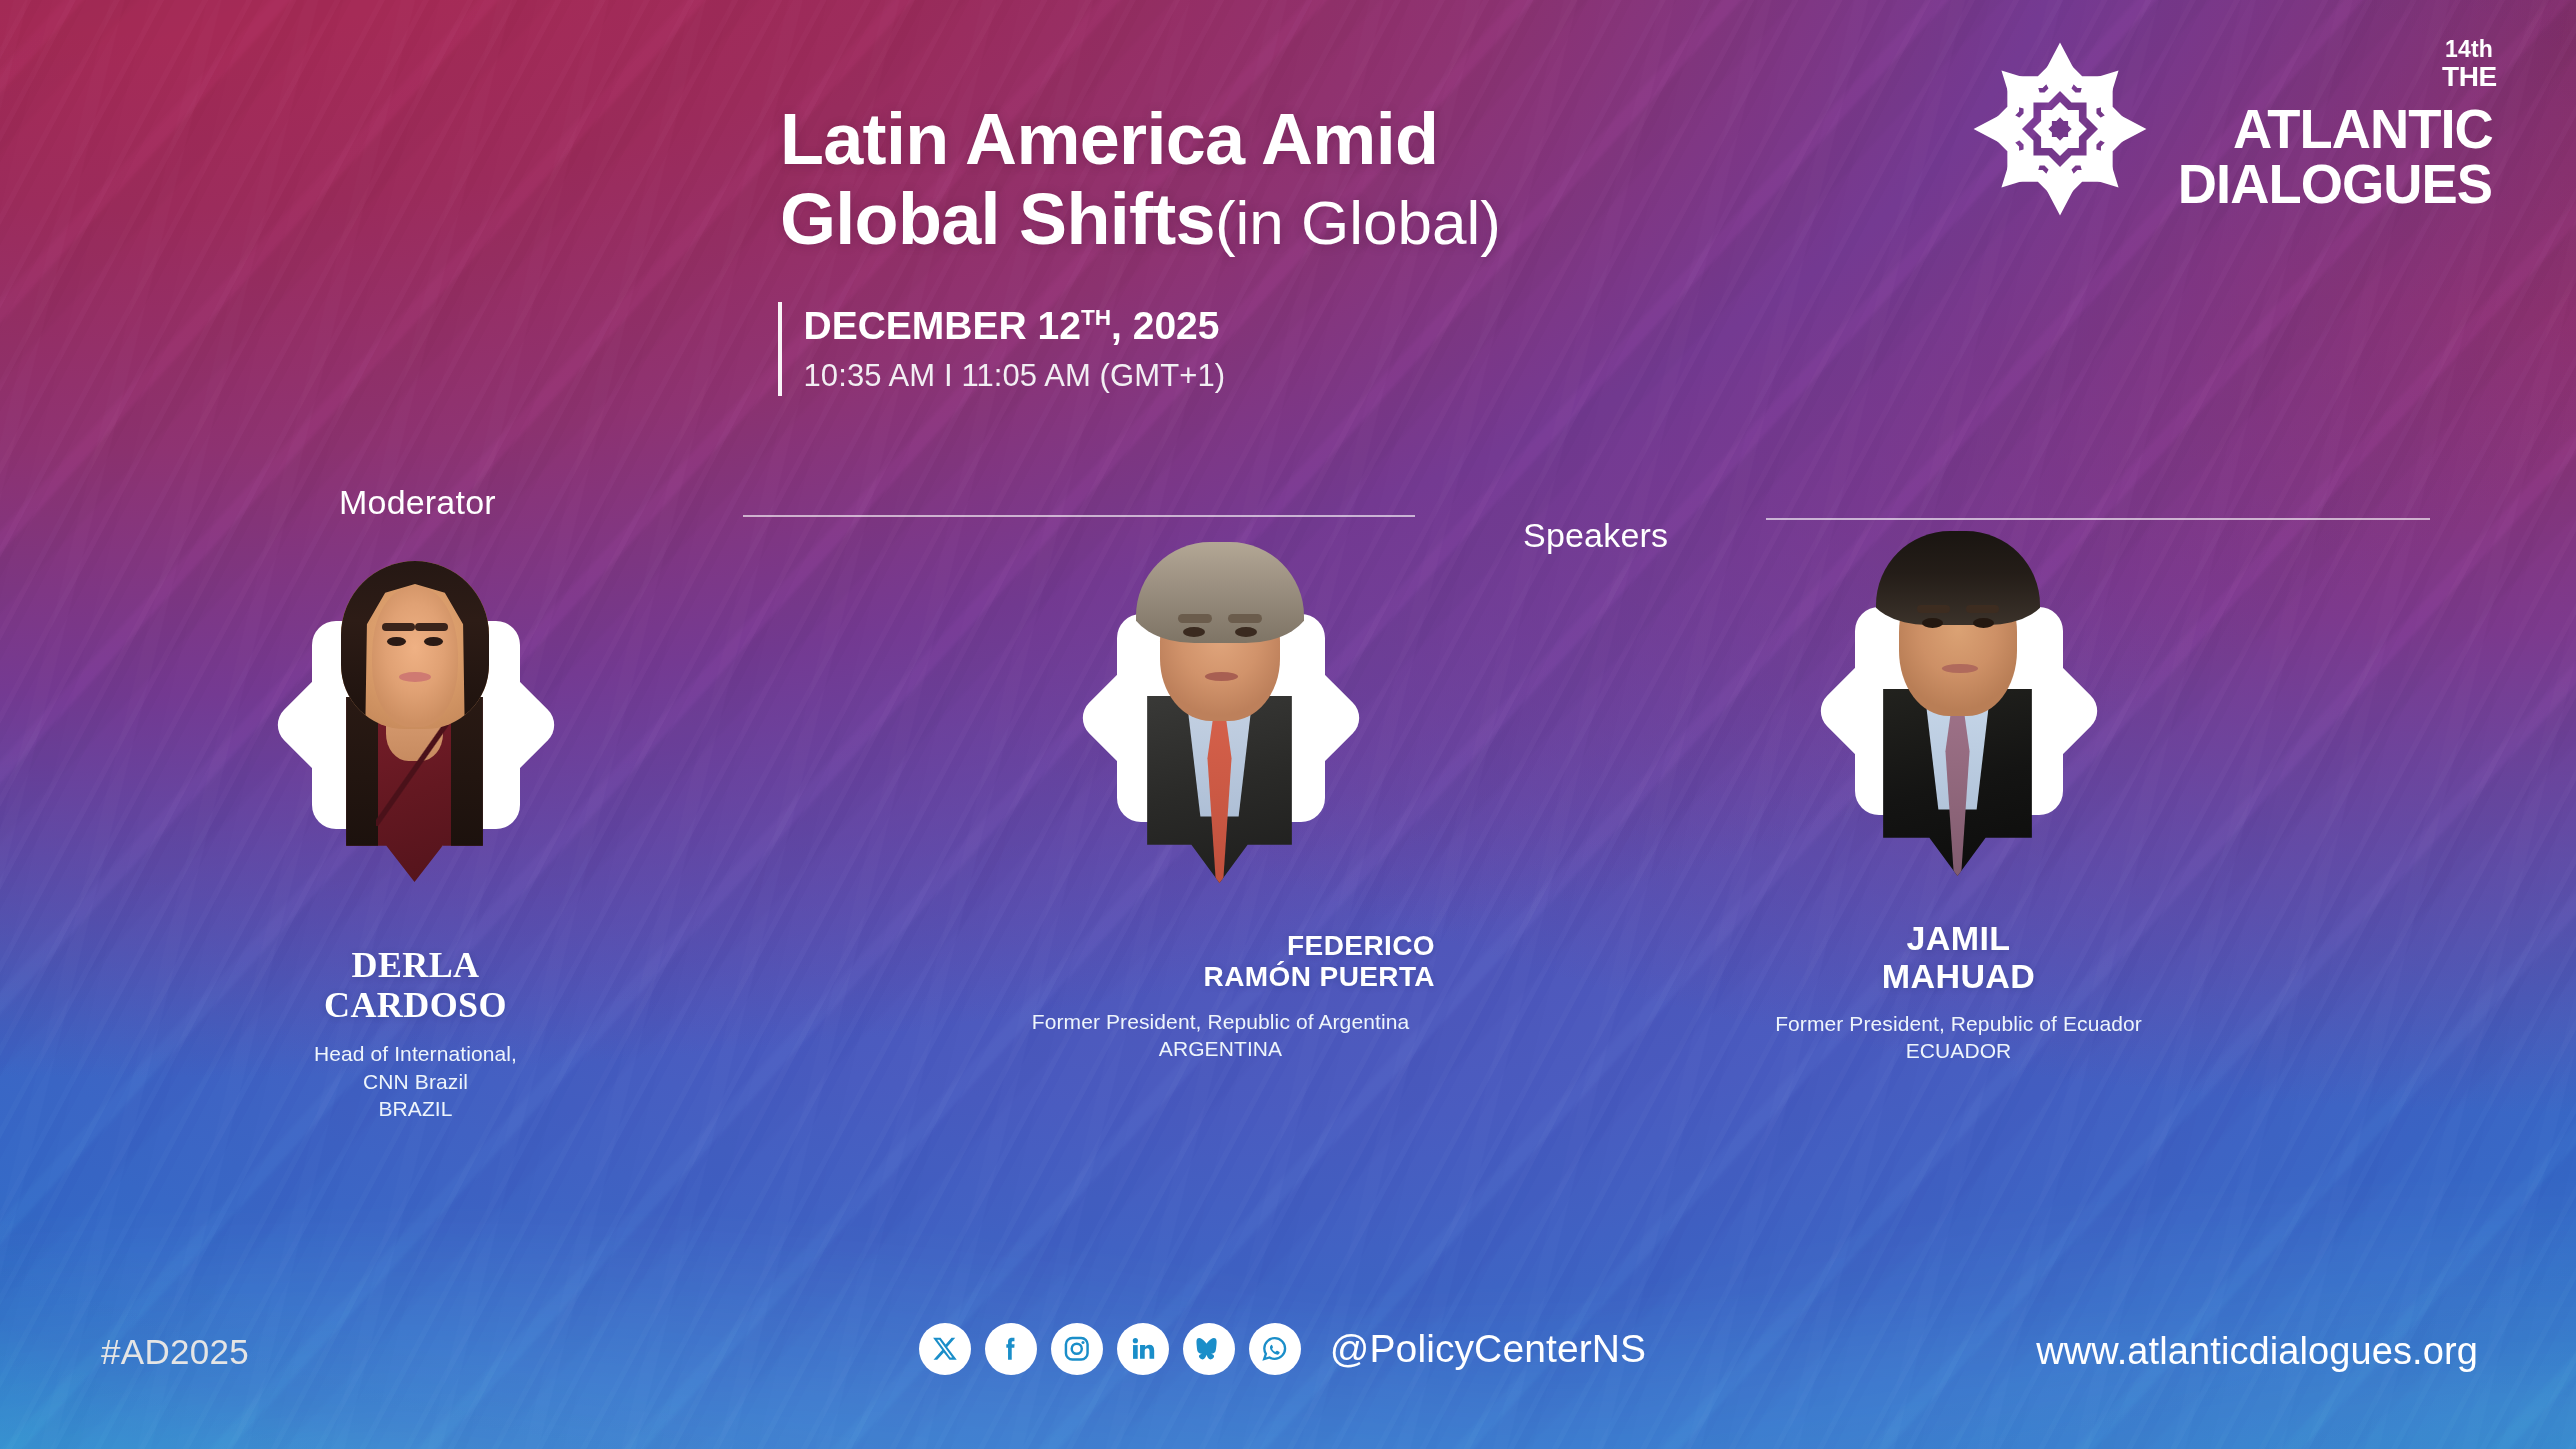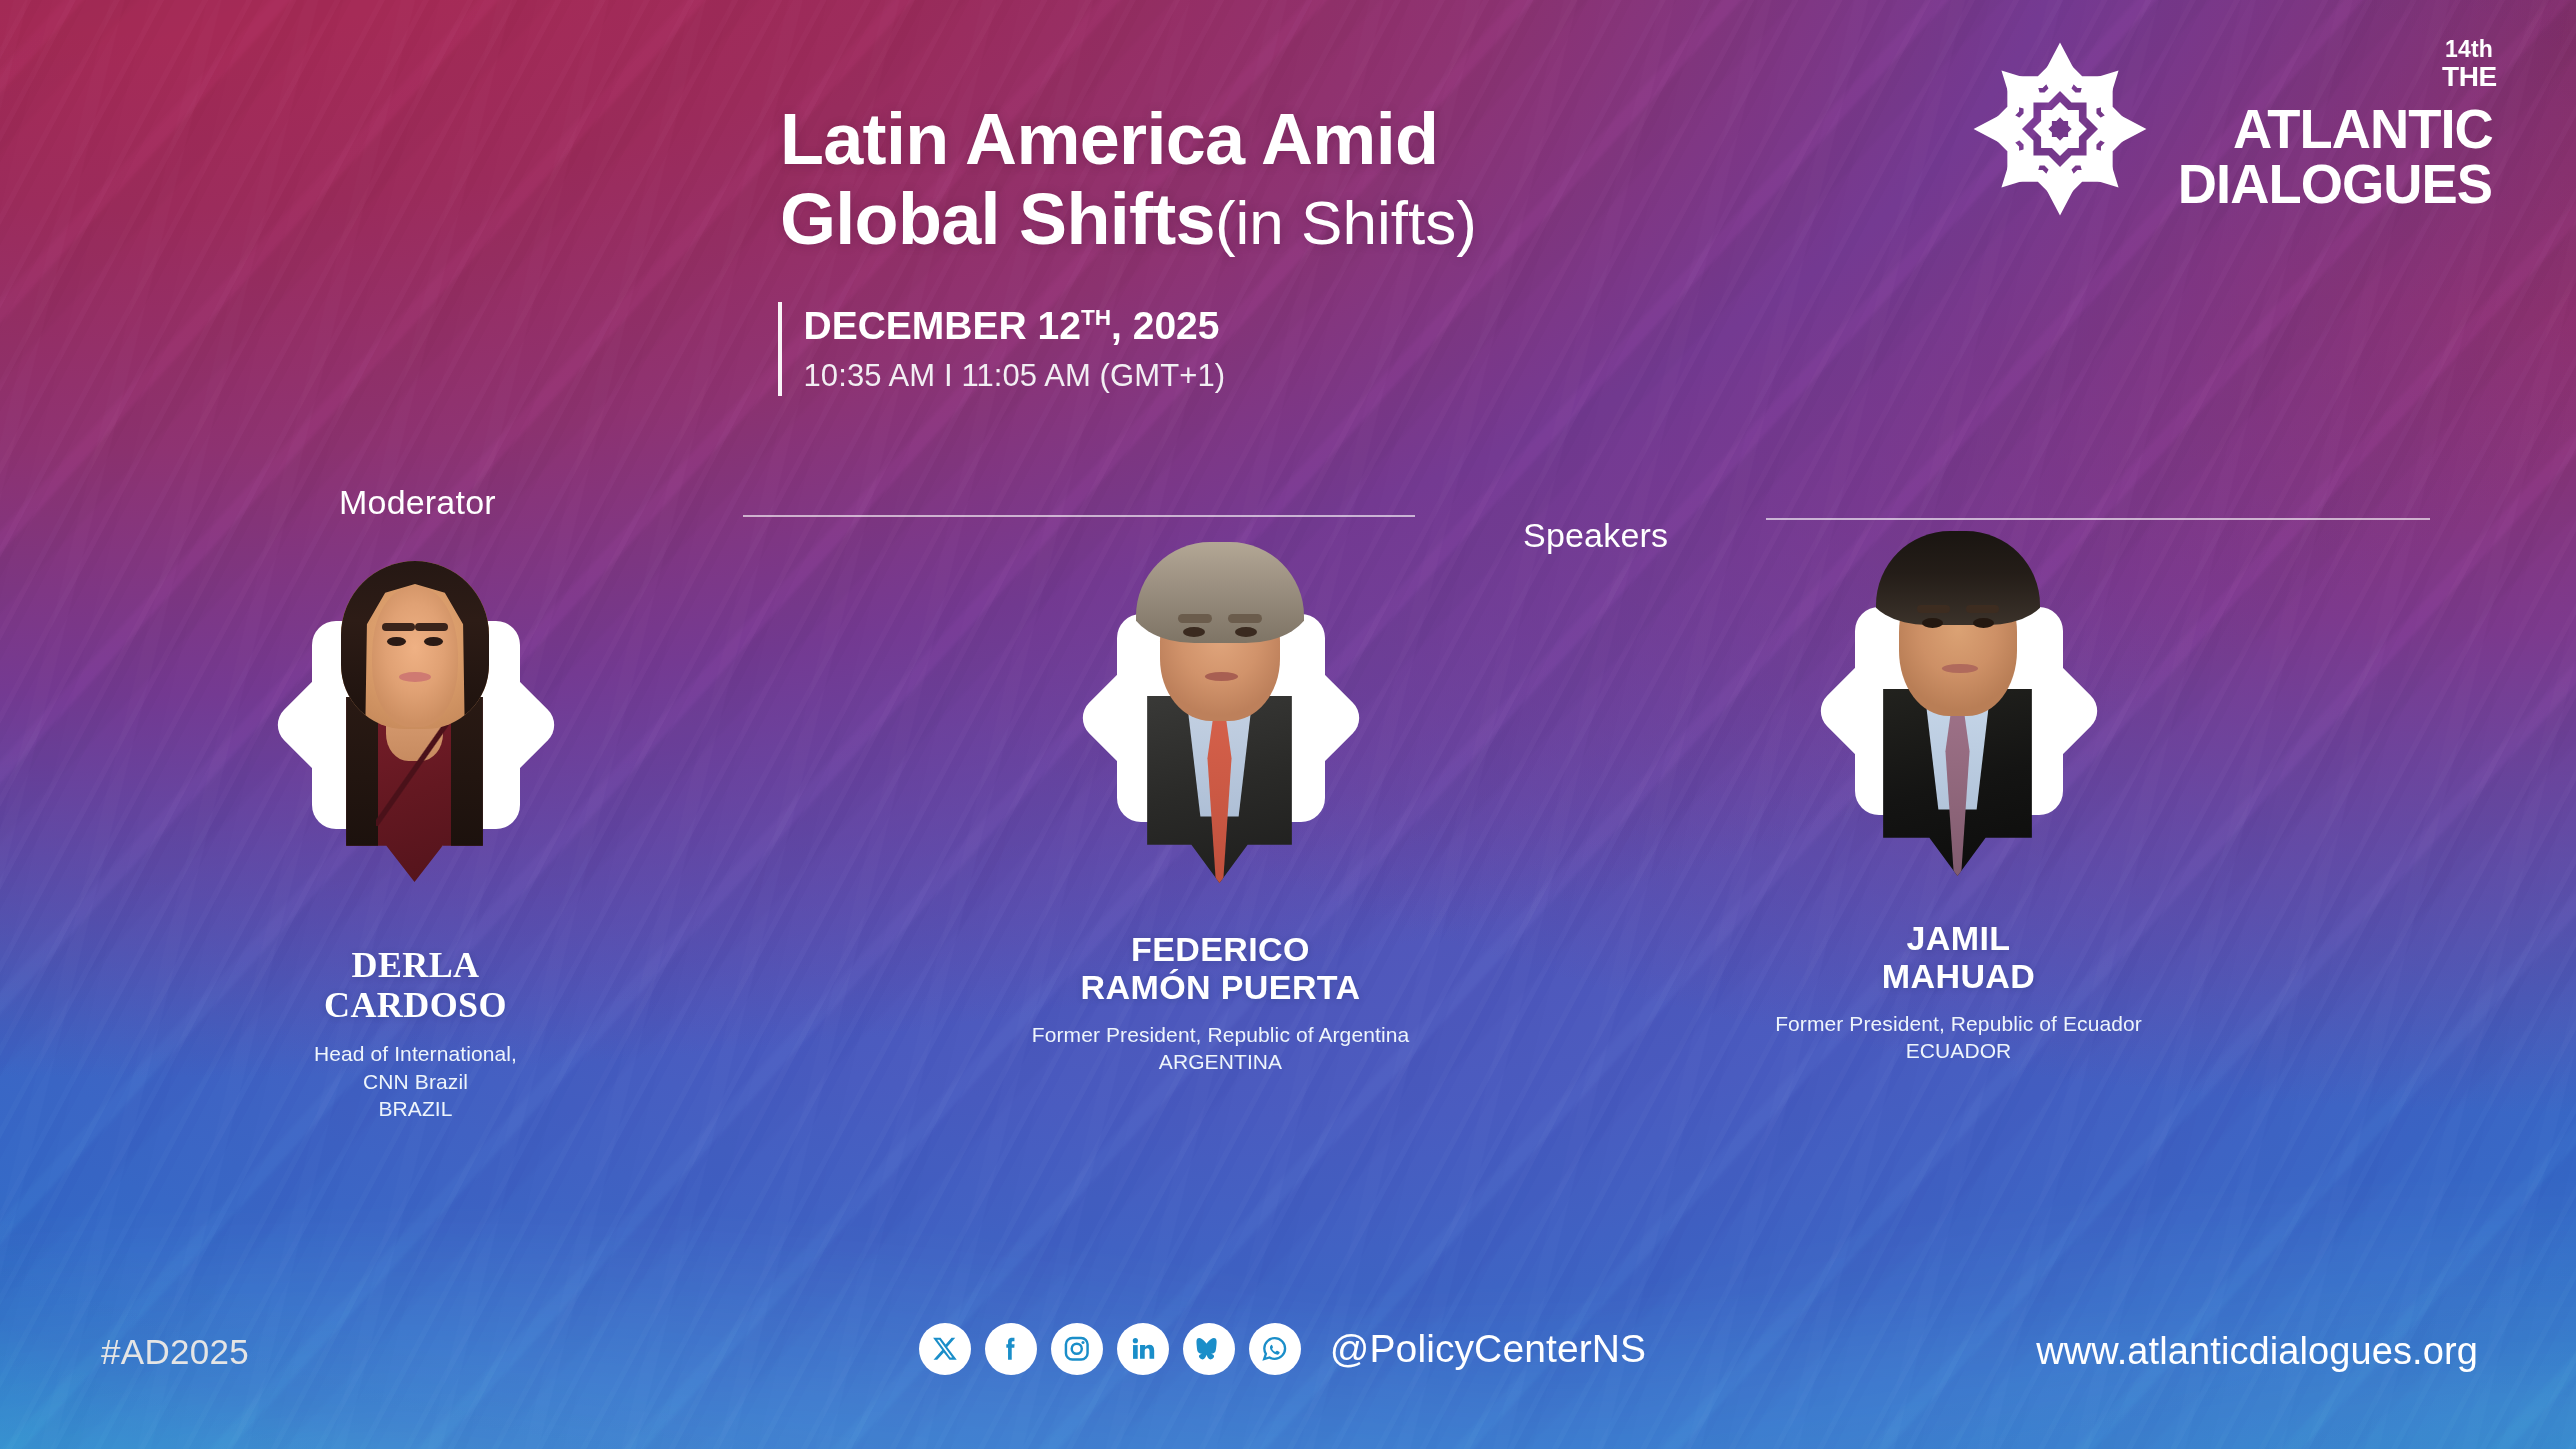--- a/index.html
+++ b/index.html
@@ -228,21 +228,21 @@
   .shirt-c { position:absolute; left:33%; top:-4%; width:34%; height:64%;
       background:linear-gradient(180deg,#c8d8ea,#b2c4da); clip-path:polygon(0 0,100% 0,78% 100%,22% 100%); }
   .tie-c { position:absolute; left:44%; top:12%; width:12%; height:86%;
       background:linear-gradient(180deg,#9d7187,#7f5a6d); clip-path:polygon(22% 0,78% 0,100% 22%,62% 100%,38% 100%,0 22%); }
 
   .p-name {
     color:#fff; font-weight:700; letter-spacing:0.4px; line-height:1.12;
     text-shadow:0 1.3px 6.7px rgba(0,40,90,.22);
   }
   .p1 .p-name { font-size:36px; margin-top:32px;font-family:Liberation Serif, serif; }
-  .p2 .p-name { font-size:34px; margin-top:24px; }
+  .p2 .p-name { font-size:28px; margin-top:24px;text-align:right; }
   .p3 .p-name { font-size:34px; margin-top:20px; }
 
   .p-role {
     color:#eef5fb; font-weight:300; line-height:1.3;
     margin-top:14.8px; letter-spacing:0.1px;
   }
   .p1 .p-role { font-size:21px; }
   .p2 .p-role { font-size:21px; }
   .p3 .p-role { font-size:21px; }
   .p-country { display:block; }
@@ -279,21 +279,21 @@
   <div class="bg-base"></div>
   <div class="bg-strokes"></div>
   <div class="bg-strokes2"></div>
   <div class="bg-waves"></div>
   <div class="bg-vignette"></div>
 
 
   <div class="title-block">
     <div class="title-l1">Latin America Amid</div>
     <div class="title-l2">
-      <span>Global Shifts</span><span class="title-paren">(in Shifts)</span>
+      <span>Global Shifts</span><span class="title-paren">(in Global)</span>
     </div>
   </div>
 
   <div class="date-block">
     <div class="date-line">
       <span>DECEMBER 12</span><sup>TH</sup><span>, 2025</span>
     </div>
     <div class="time-line">10:35 AM I 11:05 AM (GMT+1)</div>
   </div>
 

